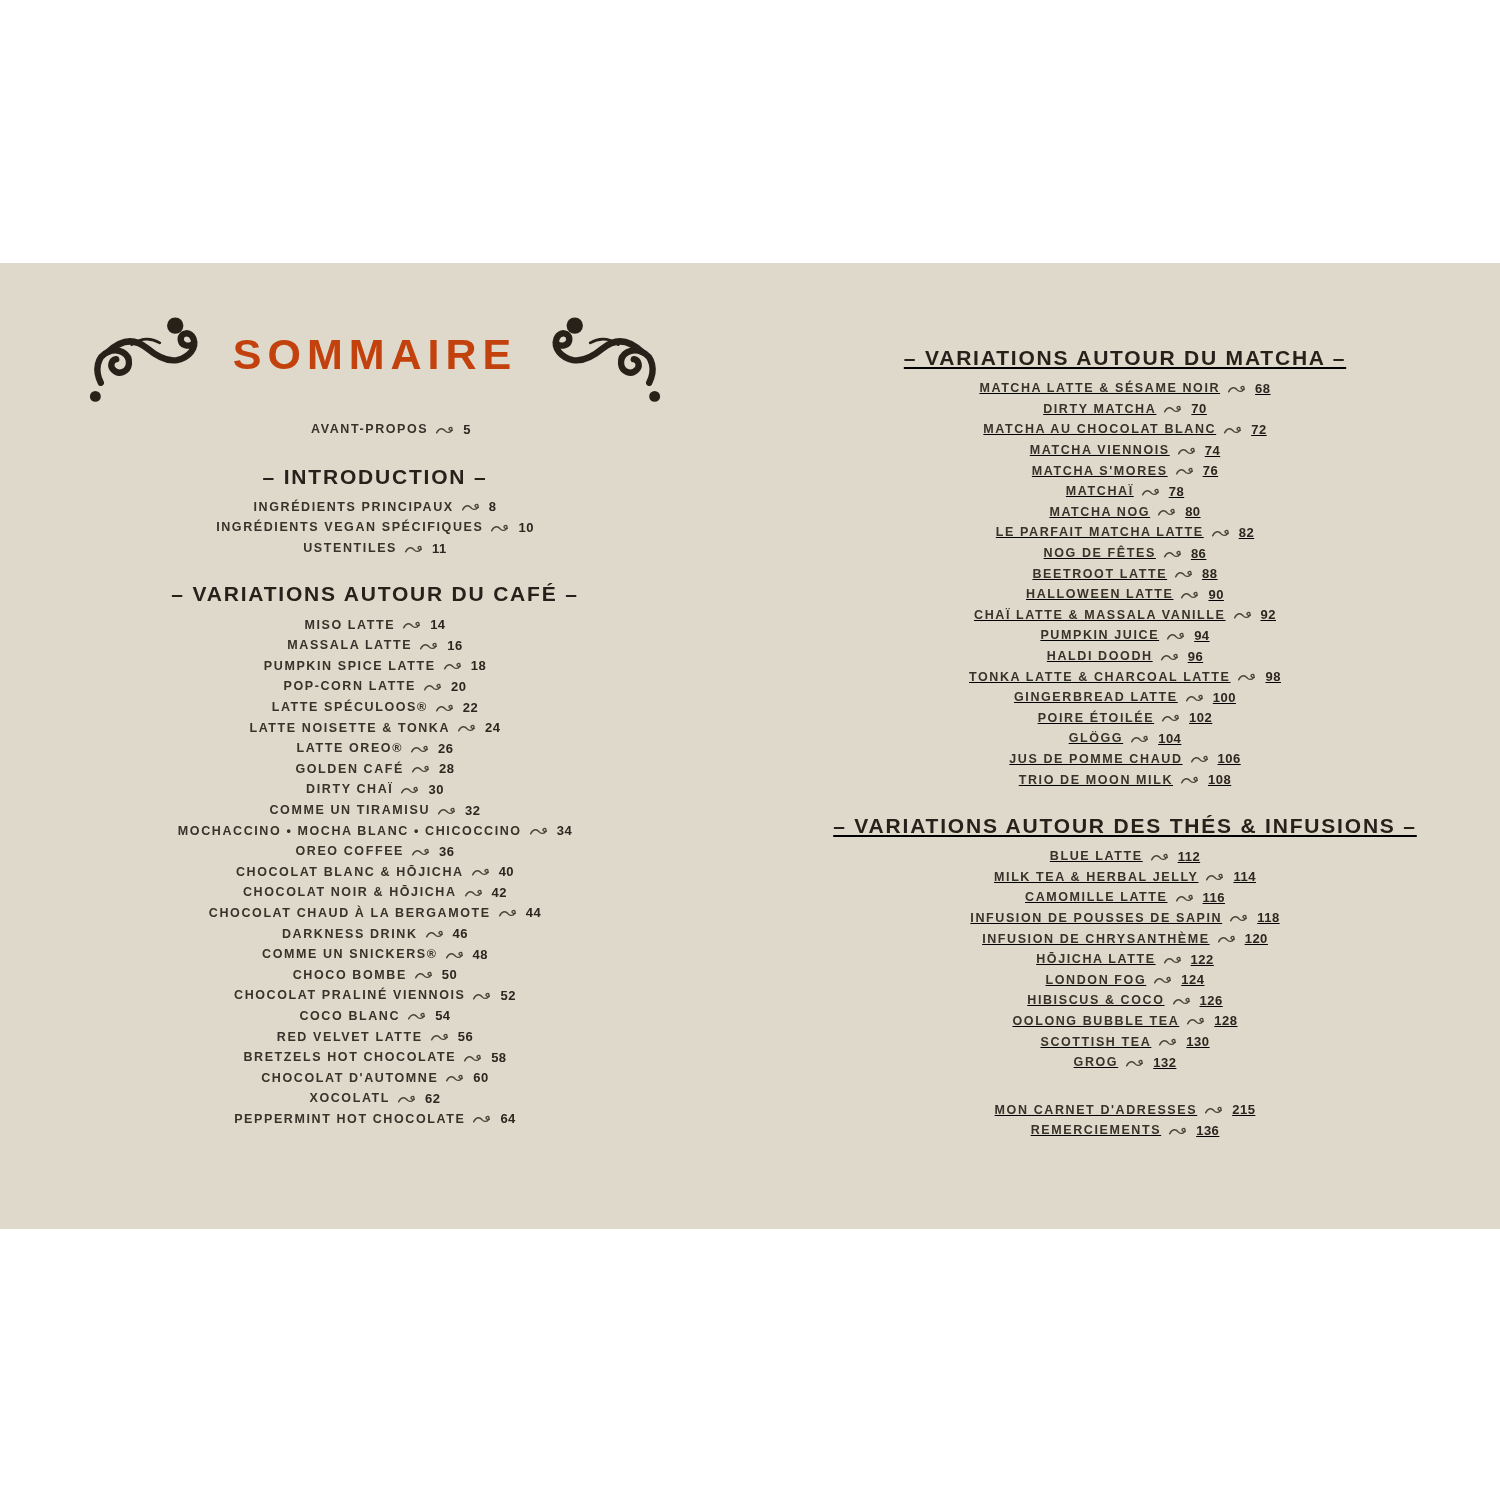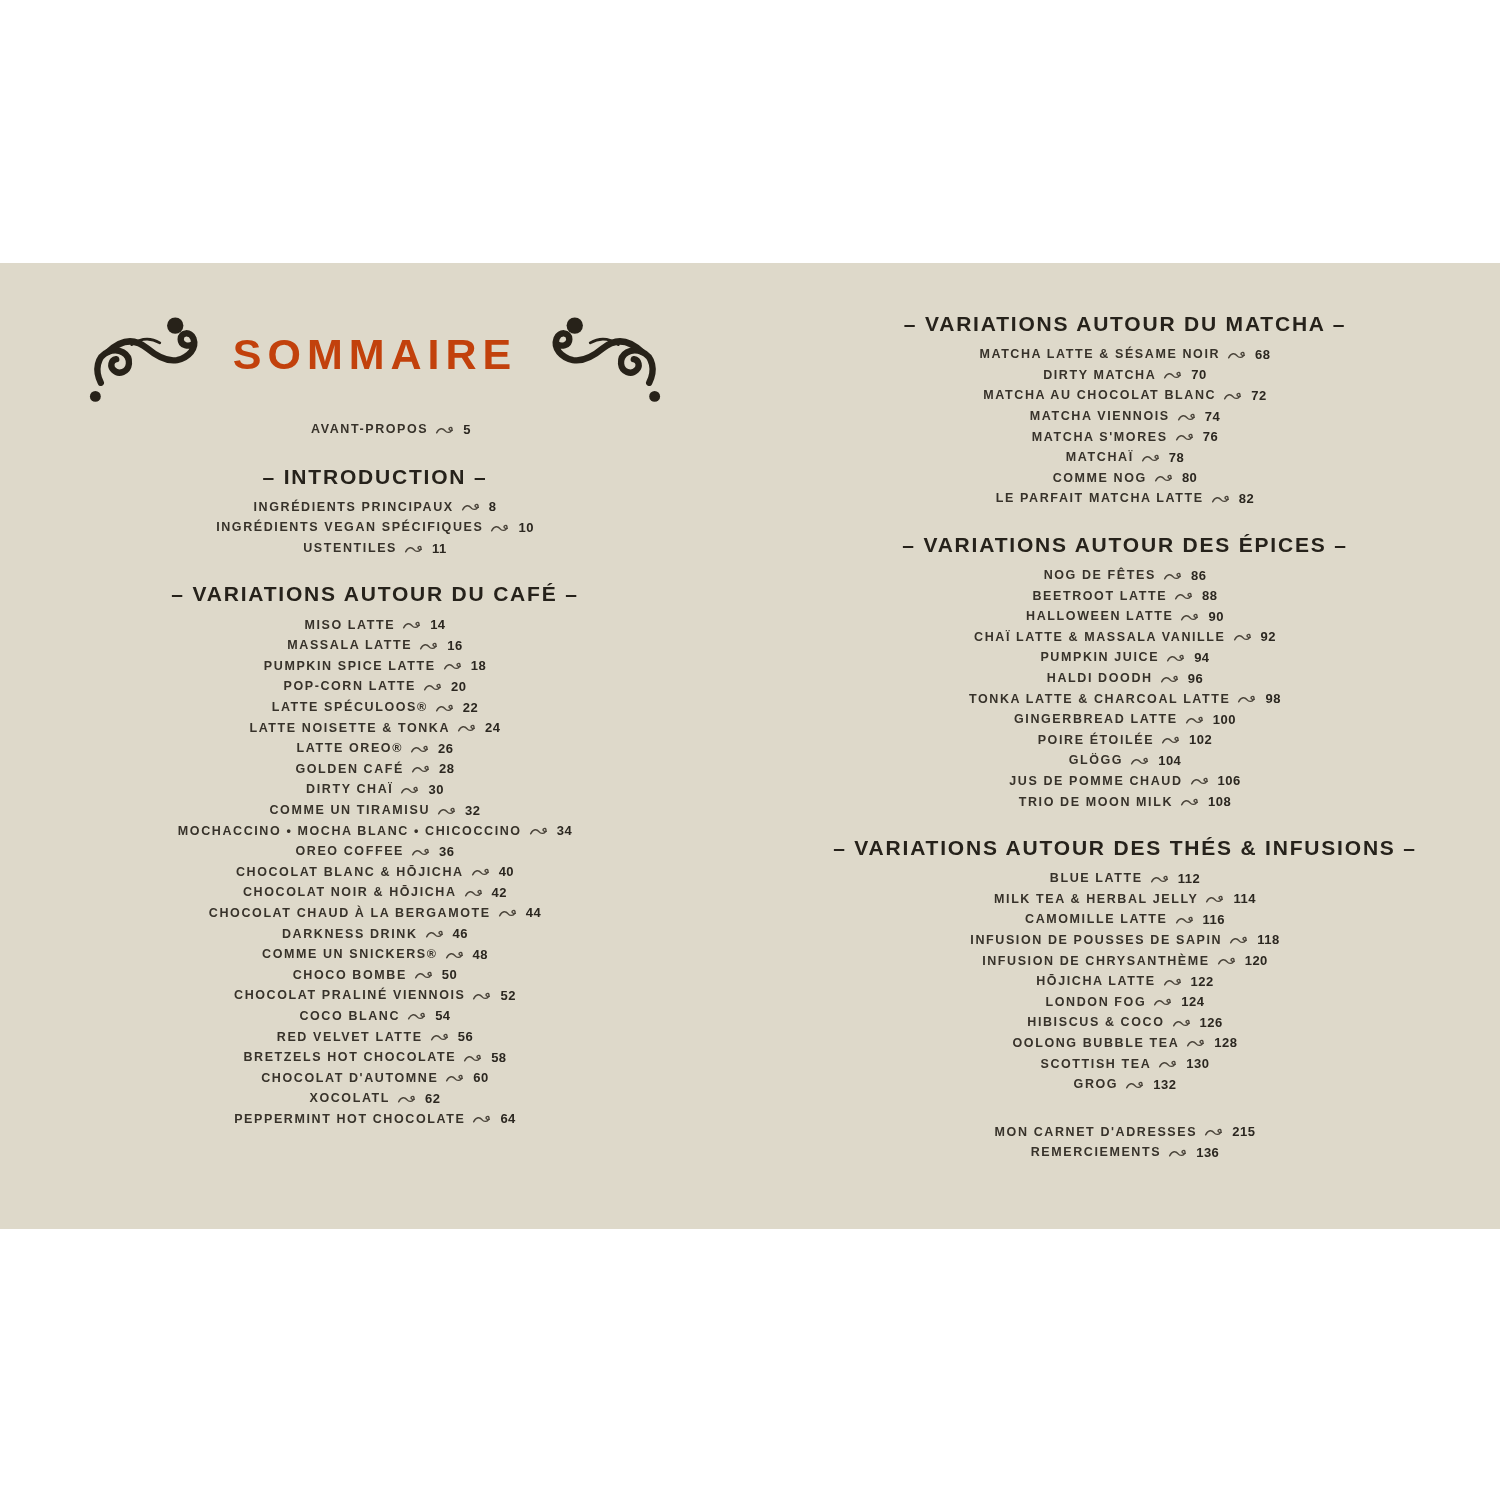--- a/index.html
+++ b/index.html
@@ -1,21 +1,21 @@
 <!DOCTYPE html>
 <html><head>
 <meta charset="utf-8">
 <style>
   html,body{margin:0;padding:0;width:1500px;height:1500px;overflow:hidden;}
   body{background:#ffffff;font-family:"Liberation Sans",sans-serif;}
   .stage{position:relative;width:1500px;height:1500px;background:#ffffff;}
   .paper{position:absolute;top:263px;left:0;width:1500px;height:966px;background:#ded9ca;display:flex;}
   .toc-col{width:750px;display:flex;flex-direction:column;align-items:center;}
   .col-left{padding-top:50px;}
-  .col-right{padding-top:48px;}
+  .col-right{padding-top:82px;text-decoration:underline;}
 
   
   .toc-header{display:flex;align-items:center;justify-content:center;gap:26px;margin-bottom:10px;}
   .page-title{font-size:43px;font-weight:900;letter-spacing:6px;color:#c2410c;line-height:1;padding-bottom:14px;}
   .orn{width:118px;height:96px;color:#272219;flex:0 0 auto;}
   .orn.flipped{transform:scaleX(-1);}
 
   
   .block{display:flex;flex-direction:column;align-items:center;}
   .section-heading{font-size:21px;font-weight:800;letter-spacing:1.8px;color:#26221b;line-height:26px;margin:23px 0 7px;white-space:nowrap;}
@@ -316,36 +316,35 @@
     <span class="toc-page">76</span>
   </div>
           <div class="toc-item">
     <span class="toc-label">MATCHAÏ</span>
     <svg class="sep">
               <use href="#sep-swirl"></use>
             </svg>
     <span class="toc-page">78</span>
   </div>
           <div class="toc-item">
-    <span class="toc-label">COMME NOG</span>
+    <span class="toc-label">MATCHA NOG</span>
     <svg class="sep">
               <use href="#sep-swirl"></use>
             </svg>
     <span class="toc-page">80</span>
   </div>
           <div class="toc-item">
     <span class="toc-label">LE PARFAIT MATCHA LATTE</span>
     <svg class="sep">
               <use href="#sep-swirl"></use>
             </svg>
     <span class="toc-page">82</span>
   </div>
         </div>
         <div class="block section">
-          <div class="section-heading">– VARIATIONS AUTOUR DES ÉPICES –</div>
           <div class="toc-item">
     <span class="toc-label">NOG DE FÊTES</span>
     <svg class="sep">
               <use href="#sep-swirl"></use>
             </svg>
     <span class="toc-page">86</span>
   </div>
           <div class="toc-item">
     <span class="toc-label">BEETROOT LATTE</span>
     <svg class="sep">

